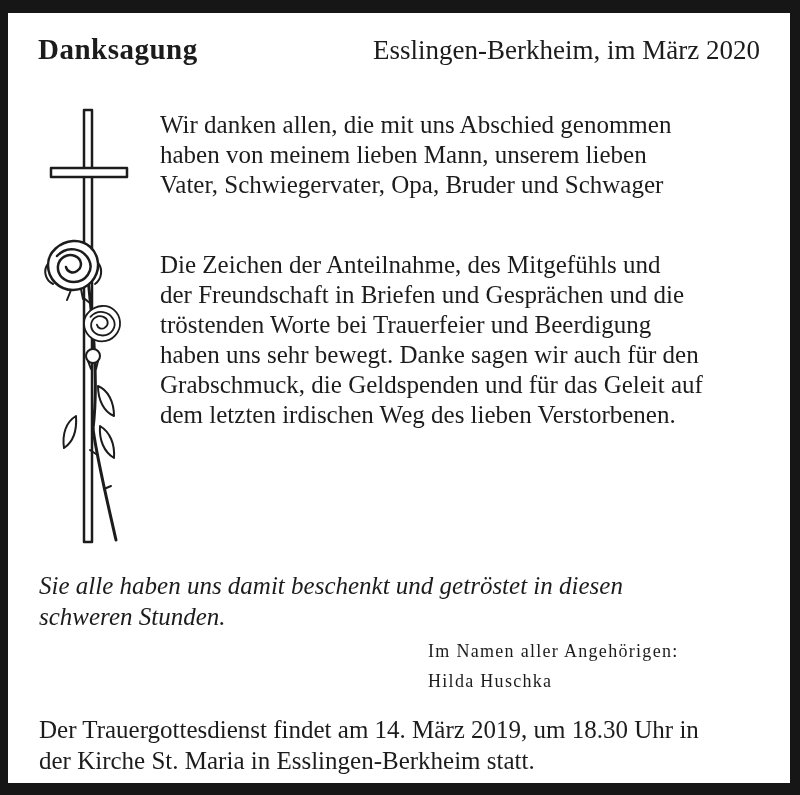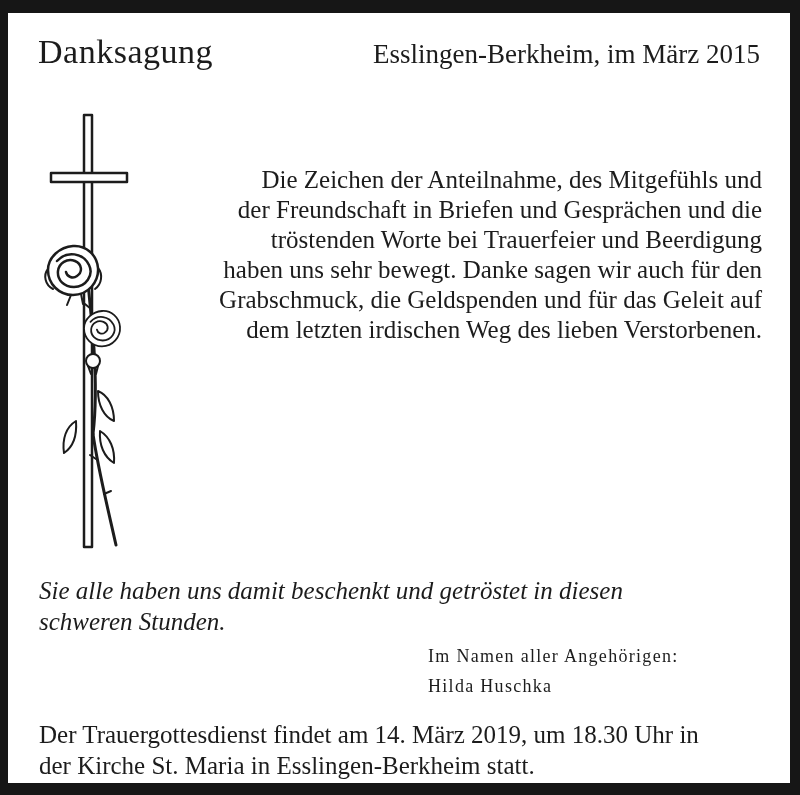--- a/index.html
+++ b/index.html
@@ -11,50 +11,50 @@
   }
   .inner {
     background: #ffffff; width: 100%; height: 100%;
     box-sizing: border-box; position: relative; overflow: hidden;
     color: #1c1c1c;
   }
   .header-row {
     display: flex; justify-content: space-between; align-items: baseline;
     padding: 20px 30px 0 30px;
   }
-  .title { font-size: 34px; font-weight: normal; letter-spacing: 0.5px; }
+  .title { font-size: 29px; font-weight: bold; letter-spacing: 0.5px; }
   .dateline { font-size: 27px; }
   .main-row { display: flex; margin-top: 12px; padding: 0 28px 0 28px; }
   .art-col { width: 96px; flex: 0 0 96px; }
   .art-col svg { display: block; margin-top: 26px; }
   .text-col { flex: 1; padding-left: 28px; padding-top: 32px; }
   .para {
     font-size: 25px; line-height: 30px; white-space: pre-line;
   }
   .deceased-name {
     font-size: 44px; font-weight: bold; text-align: center;
     margin-top: 42px; letter-spacing: 0.5px;
   }
-  .thanks { margin-top: 50px; text-align: right; }
+  .thanks { margin-top: 50px; }
   .closing { margin: 18px 30px 0 31px; line-height: 31px; font-style: italic; }
   .signature {
     margin: 4px 30px 0 420px; font-size: 18px; line-height: 30px;
     letter-spacing: 1.3px; white-space: pre-line;
   }
   .service { margin: 18px 30px 0 31px; line-height: 31px; }
 </style>
 </head>
 <body>
 
 <div class="sheet">
   <div class="inner">
 
     <div class="header-row">
       <div class="title">Danksagung</div>
-      <div class="dateline">Esslingen-Berkheim, im März 2015</div>
+      <div class="dateline">Esslingen-Berkheim, im März 2020</div>
     </div>
 
     <div class="main-row">
       <div class="art-col">
 
         <svg width="96" height="448" viewBox="0 0 96 448" fill="none" stroke="#1c1c1c" stroke-width="2.5" stroke-linejoin="round" stroke-linecap="round">
 
           <rect x="48" y="6" width="8" height="432" fill="#ffffff"></rect>
 
           <rect x="15" y="64" width="76" height="9" fill="#ffffff"></rect>
@@ -79,20 +79,23 @@
             <path d="M-5 5 L-2 13 M5 5 L3 13" stroke-width="2"></path>
           </g>
 
           <path d="M62 282 C72 286, 78 298, 78 312 C68 308, 62 296, 62 282 Z" fill="#ffffff" stroke-width="2"></path>
           <path d="M40 312 C30 318, 26 330, 28 344 C37 338, 41 326, 40 312 Z" fill="#ffffff" stroke-width="2"></path>
           <path d="M64 322 C74 328, 79 340, 78 354 C68 348, 63 336, 64 322 Z" fill="#ffffff" stroke-width="2"></path>
         </svg>
       </div>
 
       <div class="text-col">
+        <div class="para">Wir danken allen, die mit uns Abschied genommen
+haben von meinem lieben Mann, unserem lieben
+Vater, Schwiegervater, Opa, Bruder und Schwager</div>
         <div class="para thanks">Die Zeichen der Anteilnahme, des Mitgefühls und
 der Freundschaft in Briefen und Gesprächen und die
 tröstenden Worte bei Trauerfeier und Beerdigung
 haben uns sehr bewegt. Danke sagen wir auch für den
 Grabschmuck, die Geldspenden und für das Geleit auf
 dem letzten irdischen Weg des lieben Verstorbenen.</div>
       </div>
     </div>
 
     <div class="para closing">Sie alle haben uns damit beschenkt und getröstet in diesen

